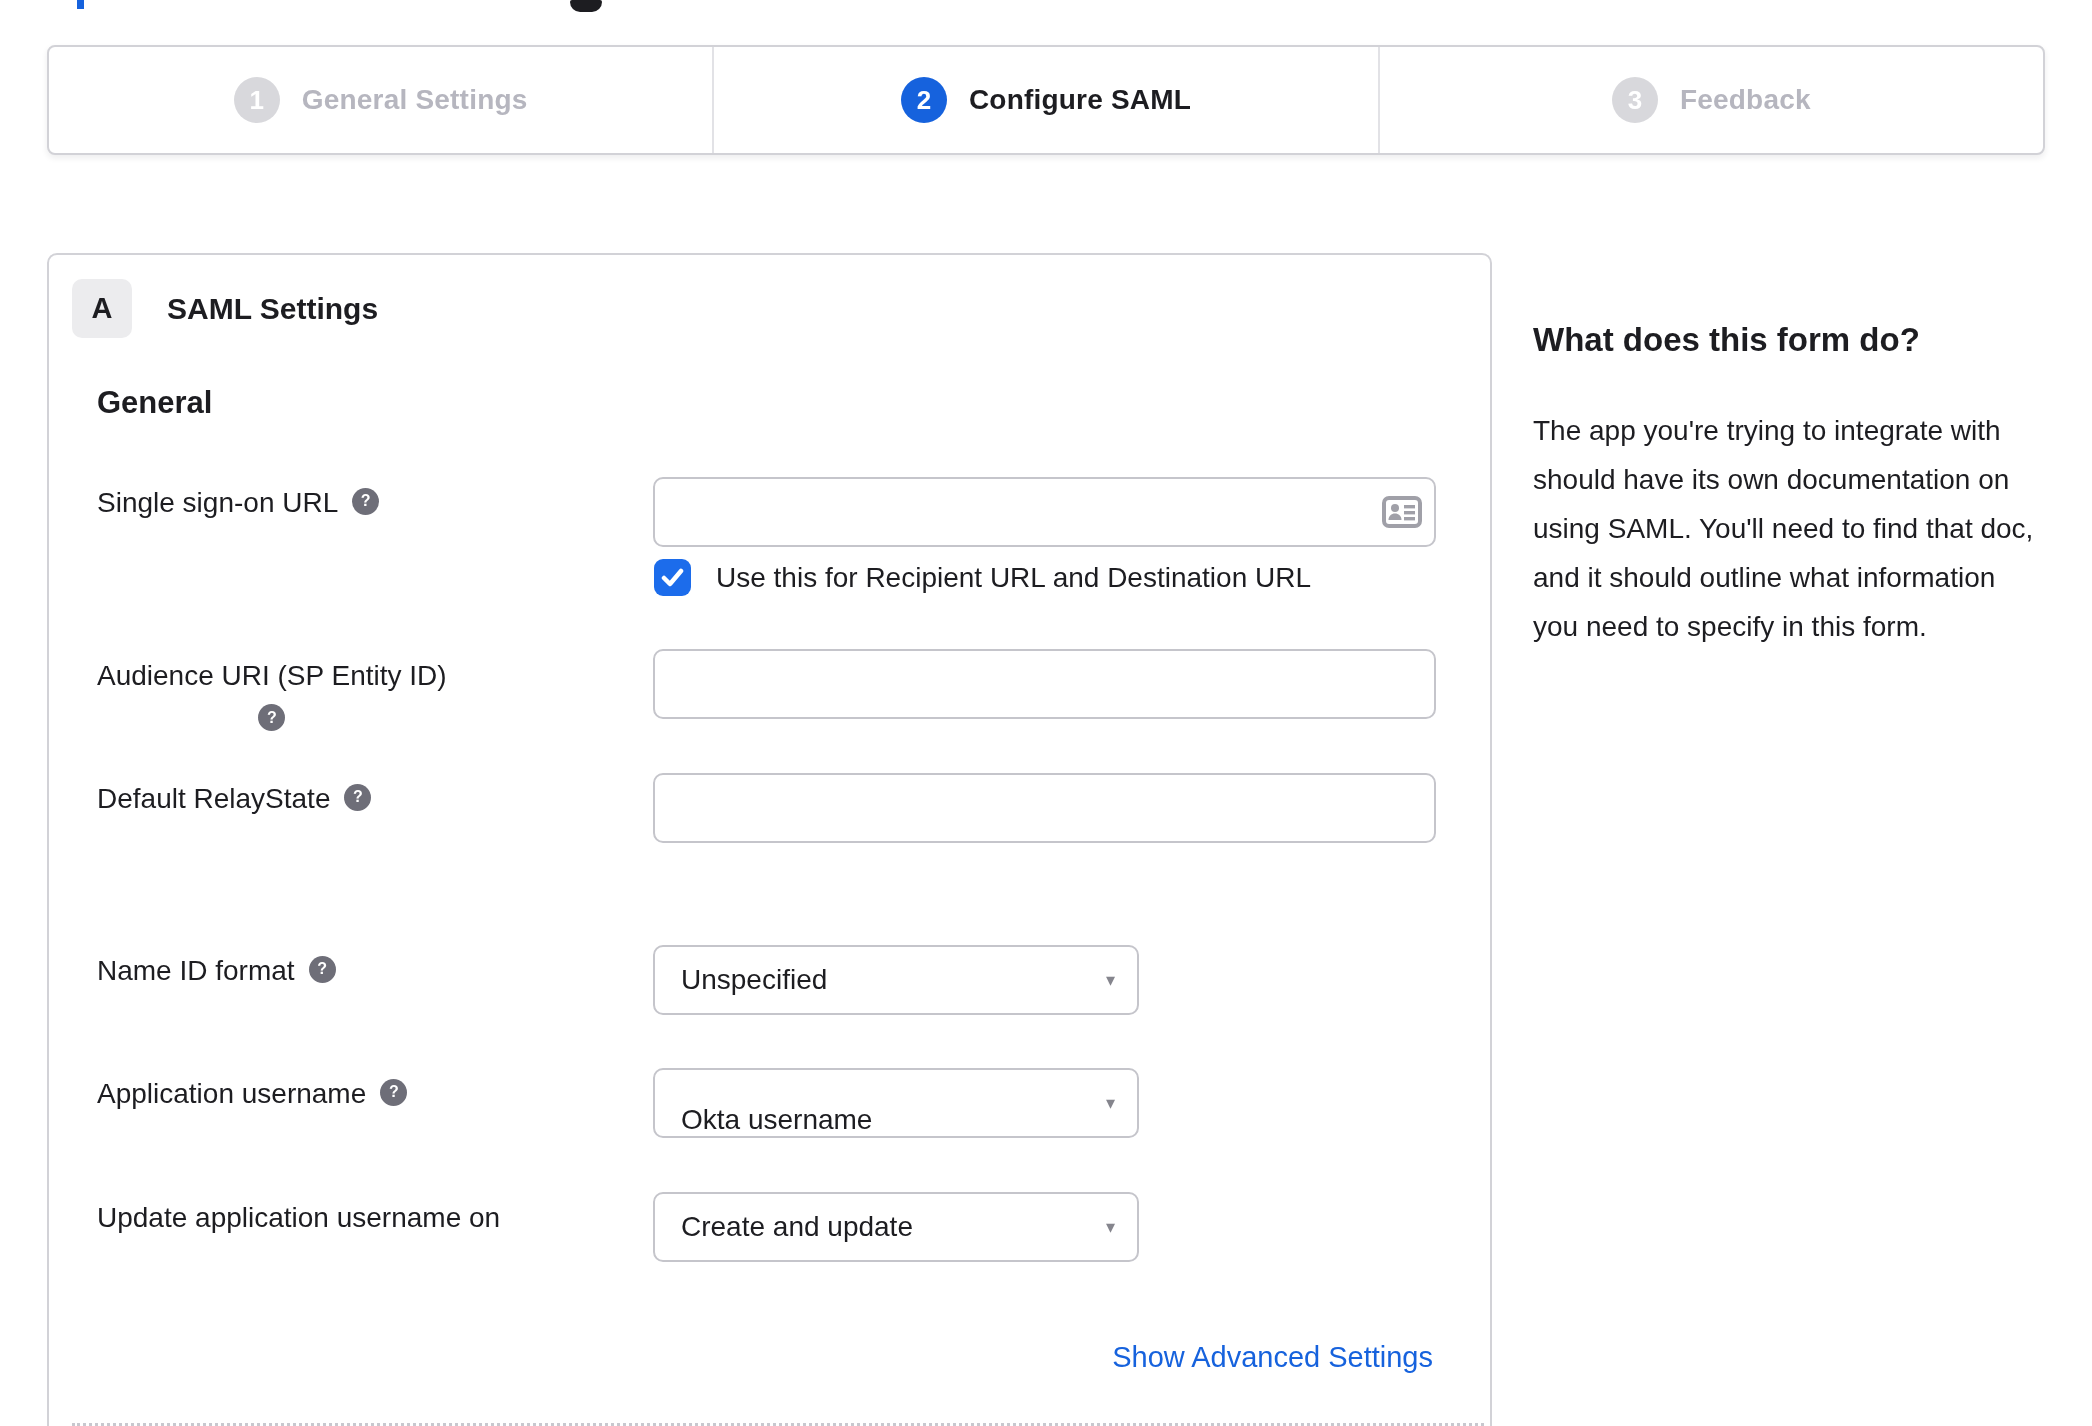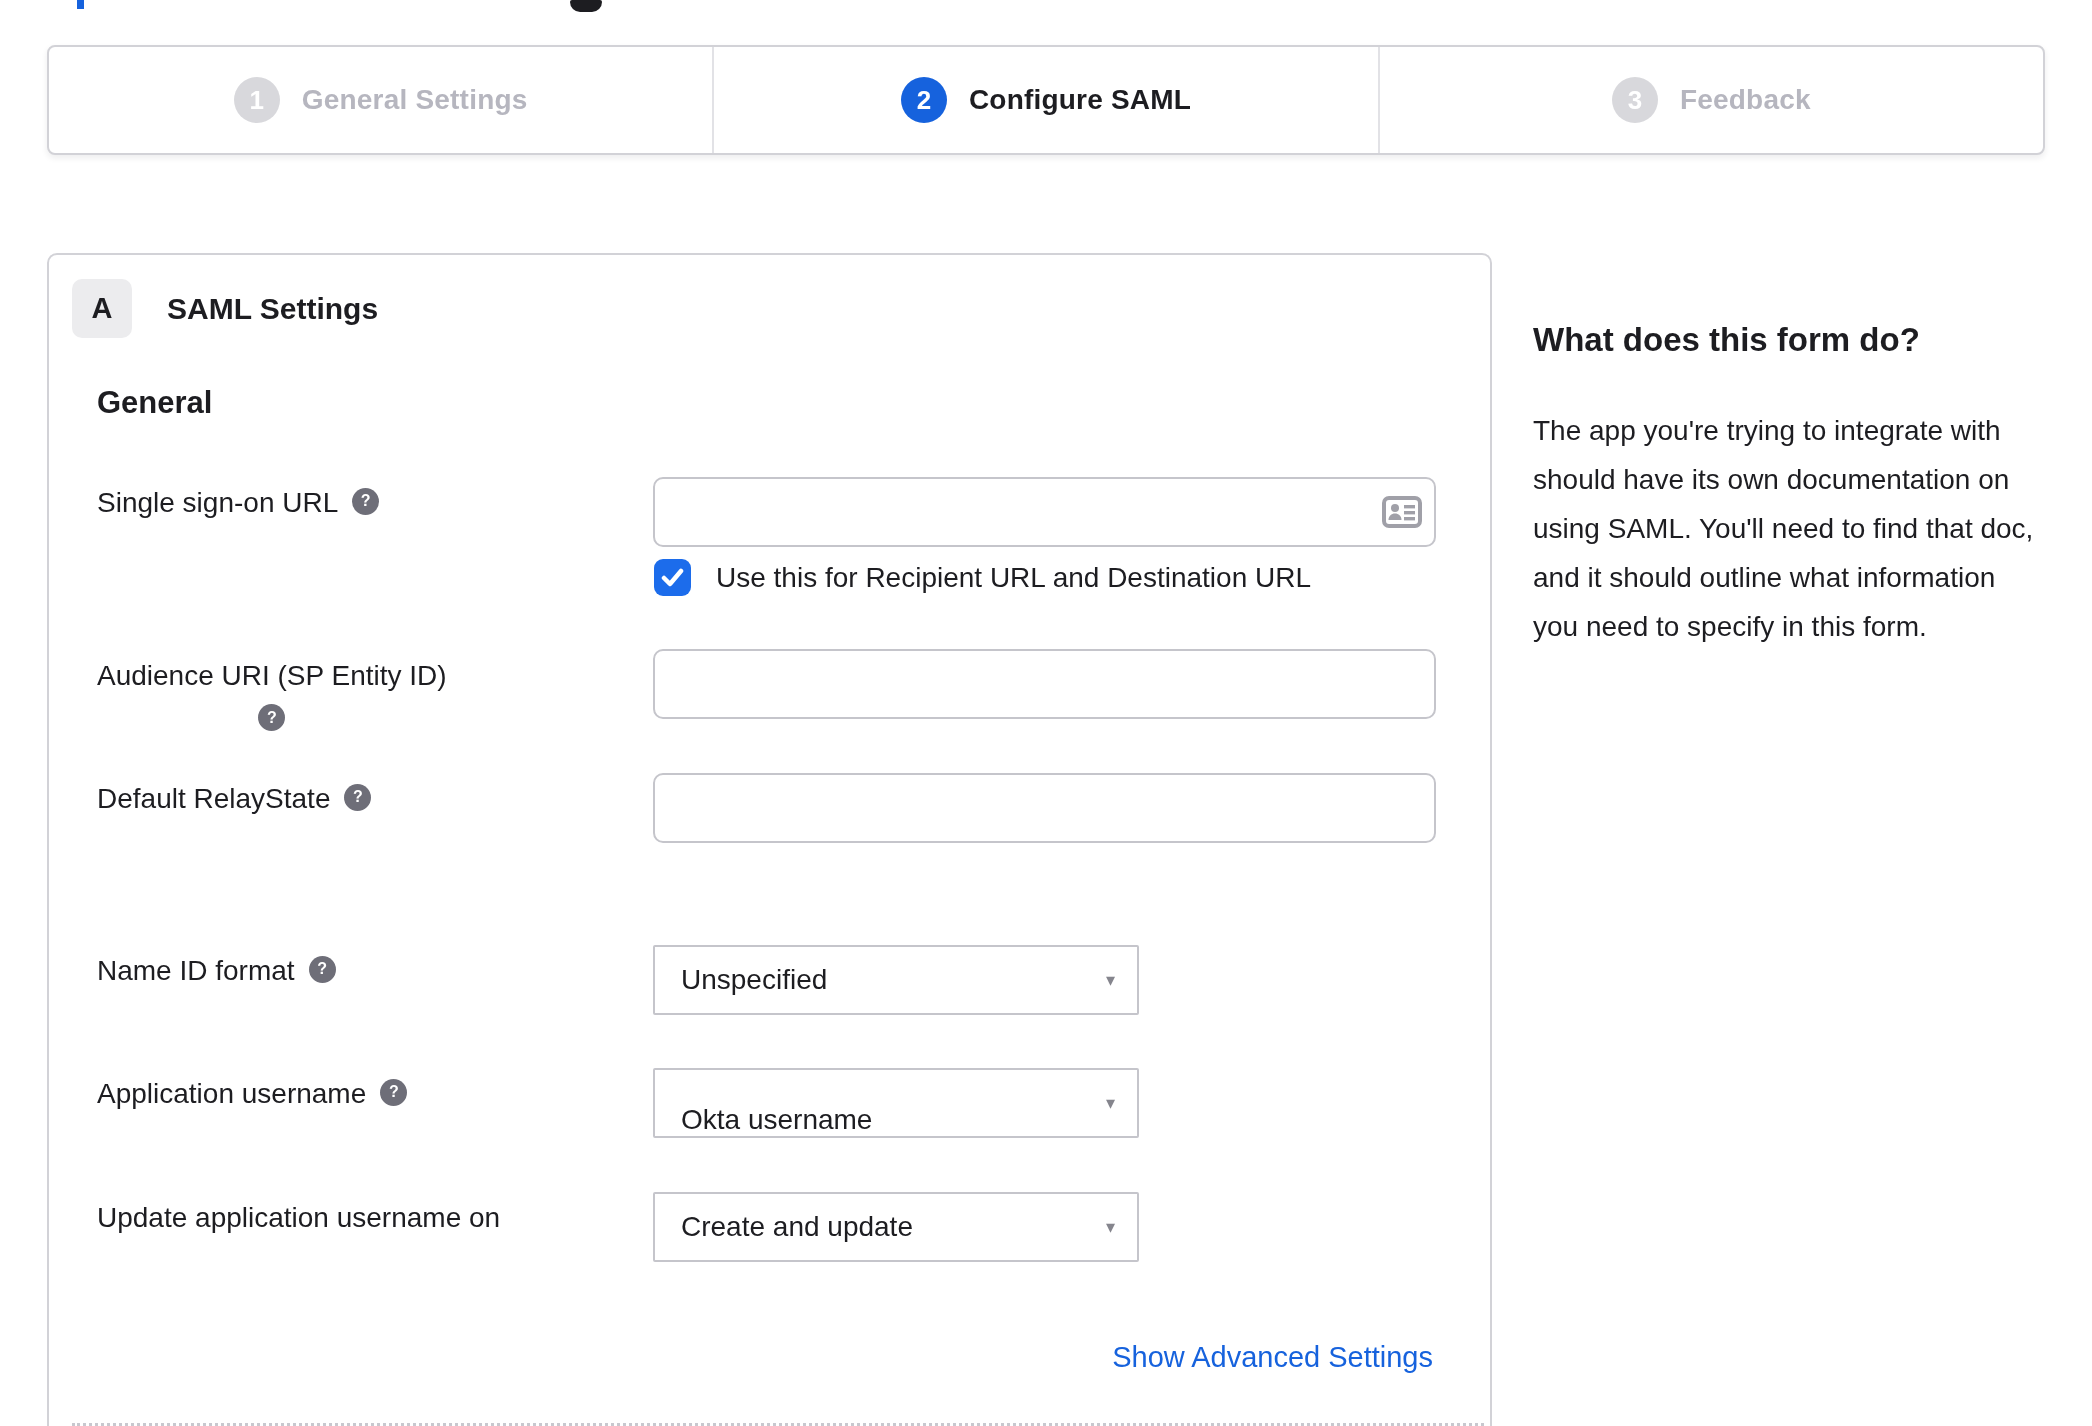--- a/index.html
+++ b/index.html
@@ -58,21 +58,21 @@
 
   .checkbox-row{position:absolute;left:605px;top:304px;display:flex;align-items:center;gap:25px;}
   .checkbox{width:37px;height:37px;border-radius:9px;background:var(--checkbox-blue);
     display:flex;align-items:center;justify-content:center;cursor:pointer;flex:0 0 auto;}
   .checkbox svg{width:23px;height:19px;}
   .checkbox-label{font-size:28px;color:var(--text-dark);}
 
   .hint{position:absolute;left:607px;font-size:28px;color:var(--hint-grey);}
 
   .select{position:absolute;left:604px;width:486px;height:70px;border:2px solid var(--input-border);
-    border-radius:2px;background:#fff;display:flex;align-items:center;cursor:pointer;}
+    border-radius:10px;background:#fff;display:flex;align-items:center;cursor:pointer;}
   .select-value{font-size:28px;color:var(--text-dark);padding-left:26px;}
   .select-arrow{position:absolute;right:22px;top:50%;transform:translateY(-50%);
     font-size:18px;color:#85858d;}
 
   .advanced-link{position:absolute;right:57px;top:1086px;font-size:29px;font-weight:500;
     color:var(--accent);text-decoration:none;cursor:pointer;}
 
   .dashed-divider{position:absolute;left:23px;top:1168px;width:1412px;border-top:3px dotted #c8c8cf;}
 
   

